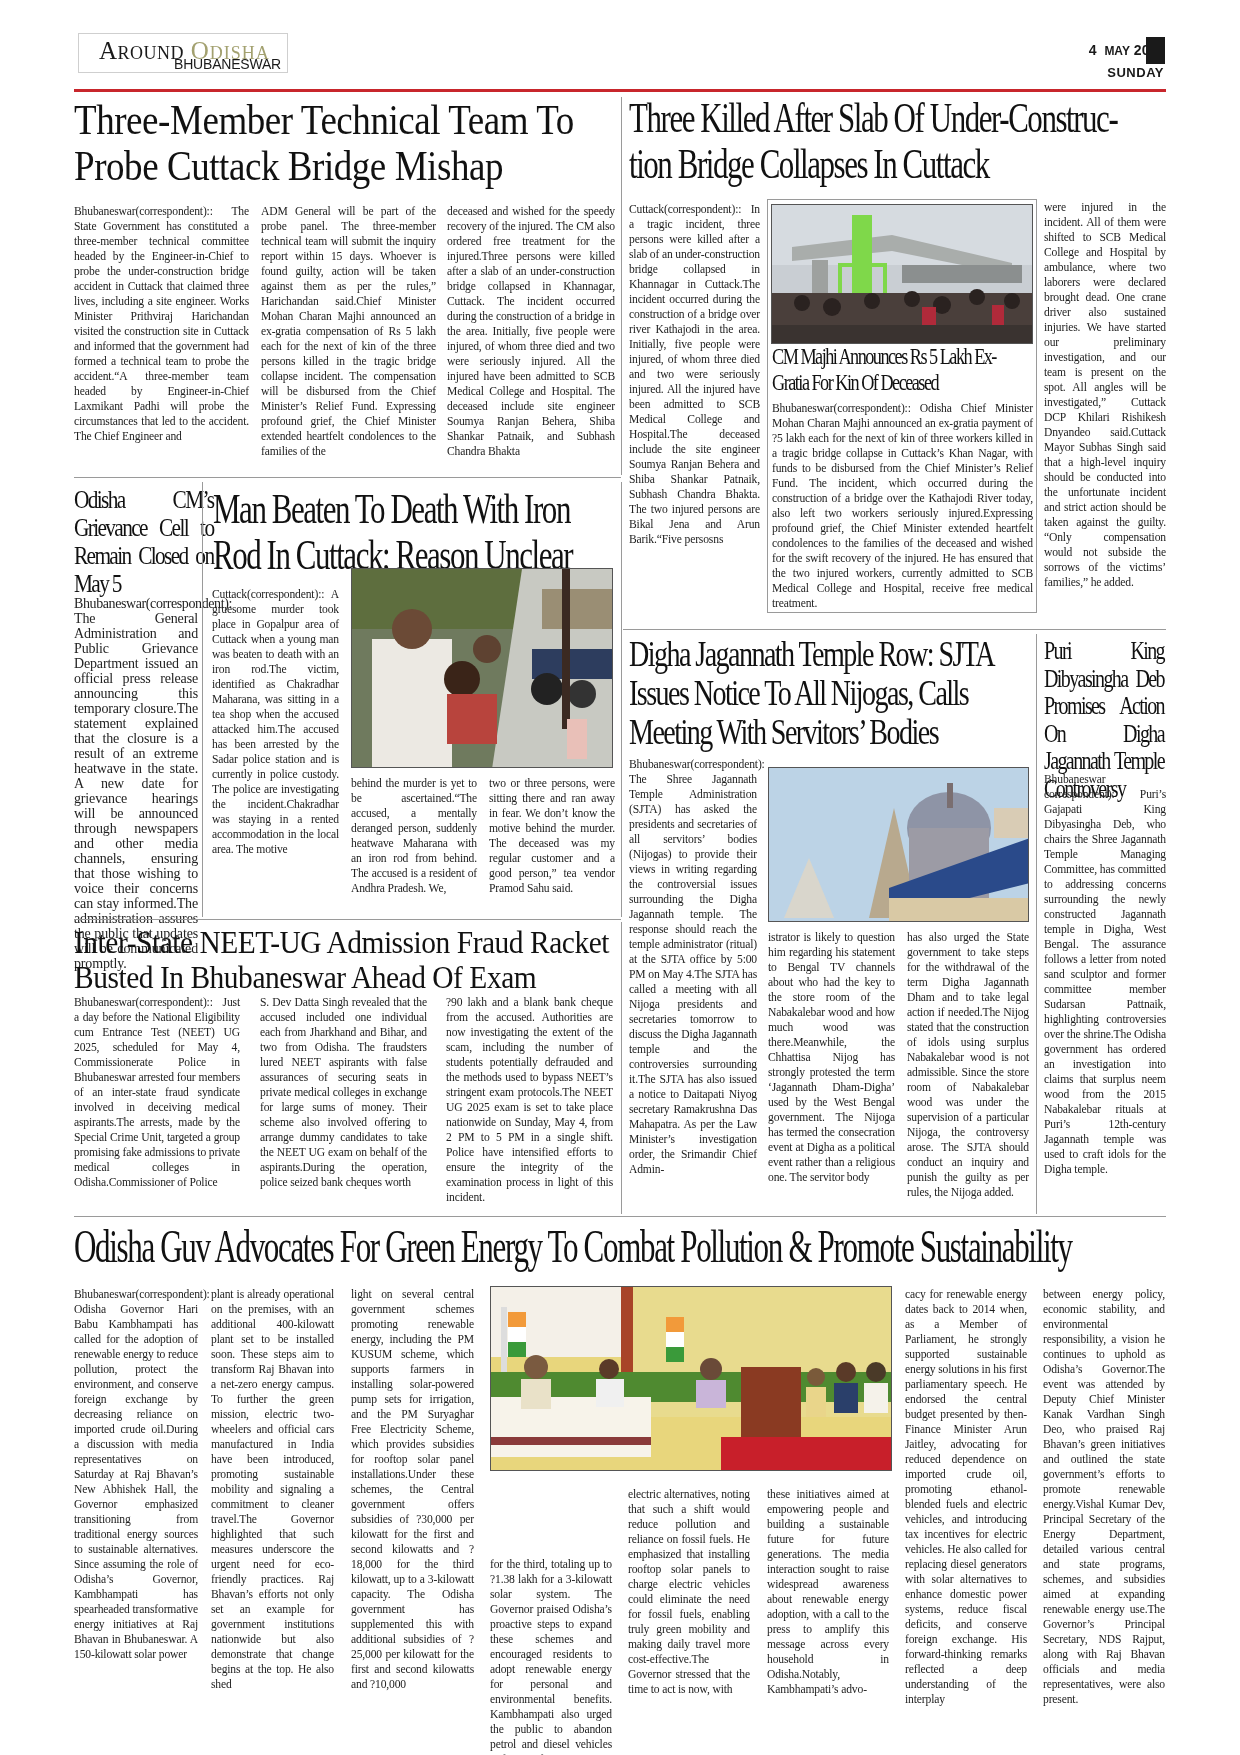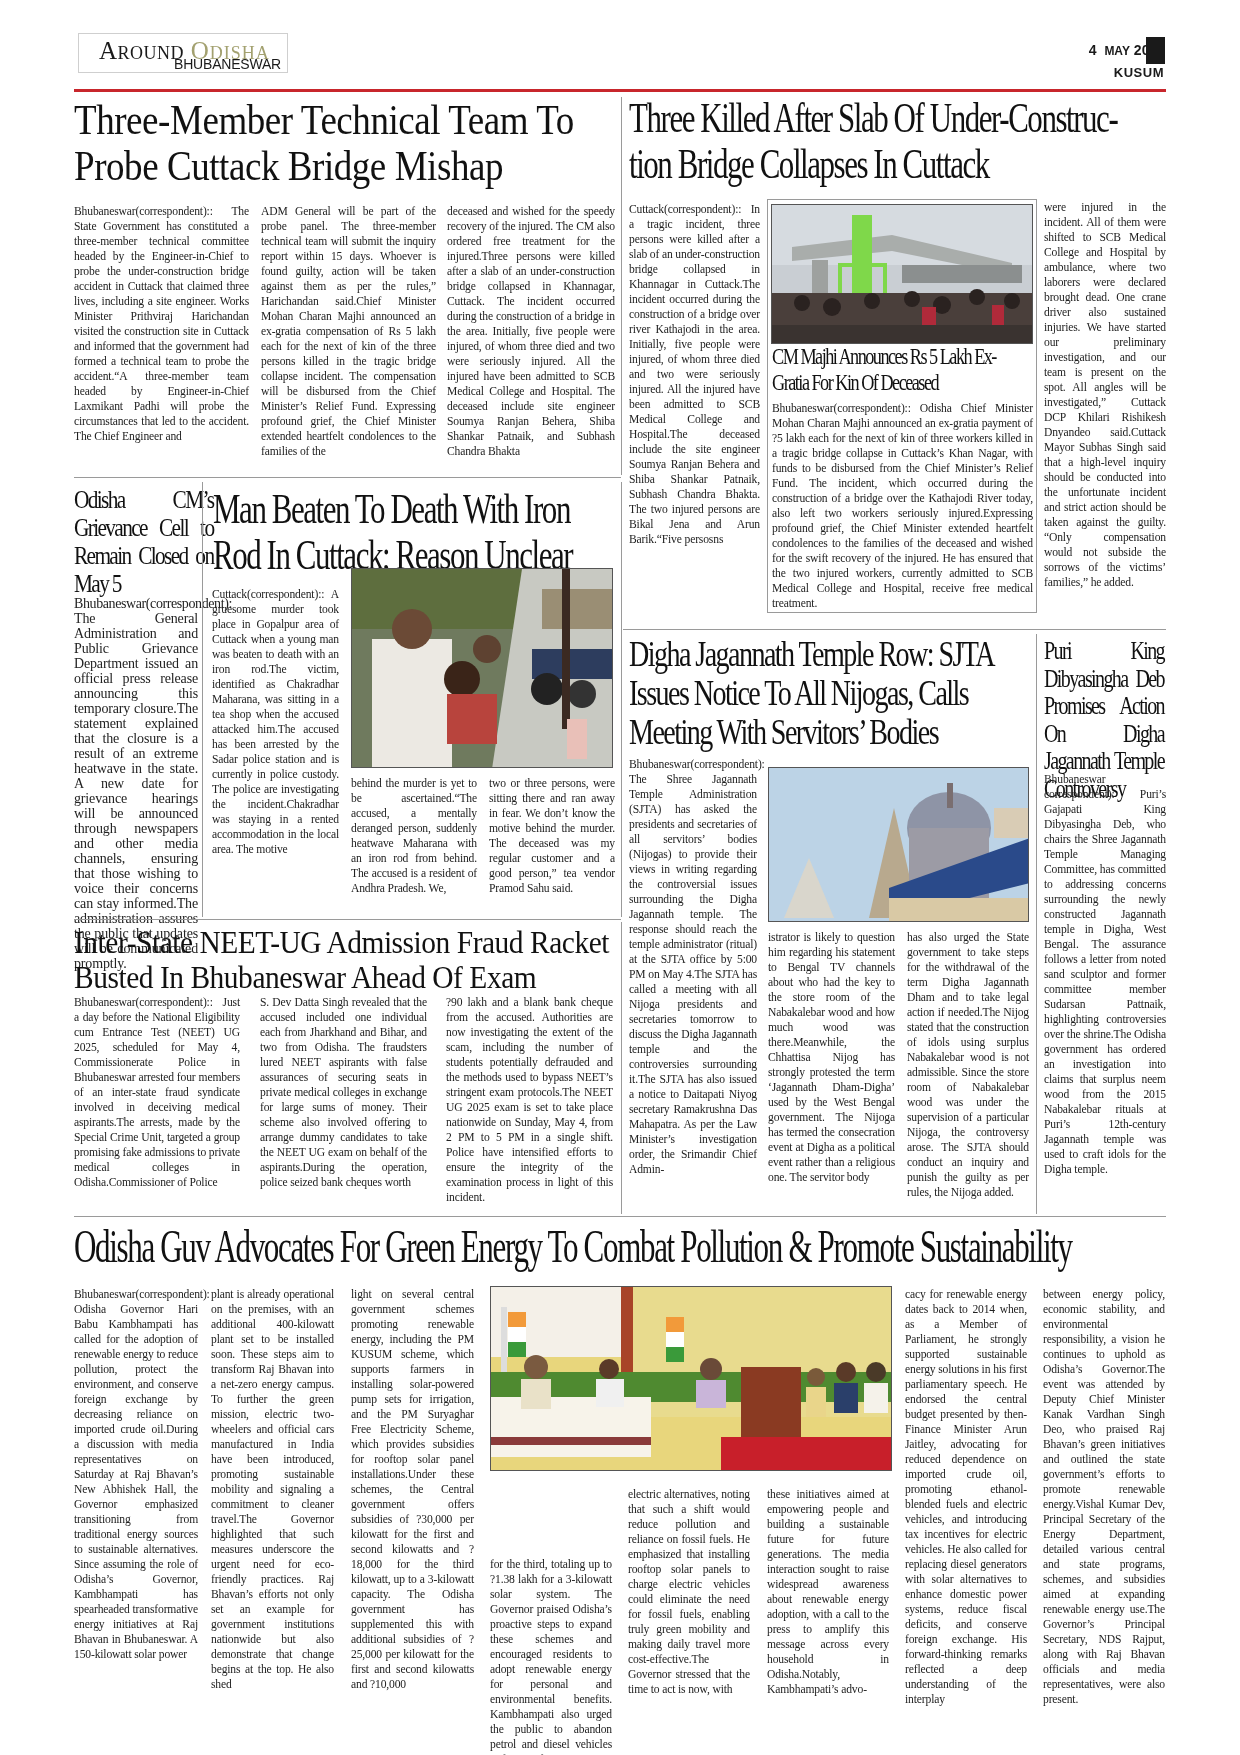--- a/index.html
+++ b/index.html
@@ -44,21 +44,21 @@
   </div>
   <div class="logo-city">BHUBANESWAR</div>
 </div>
 
 <div class="abs date-line">
   <span>4</span>&nbsp;
   <span class="mon">MAY</span>
   <span>2025</span>
 </div>
 <div class="abs black-tab"></div>
-<div class="abs day-line">KUSUM</div>
+<div class="abs day-line">SUNDAY</div>
 <div class="abs red-rule"></div>
 
 <div class="abs hl" style="left:74px; top:97px; width:540px; font-size:43px; transform:scaleX(0.86); width:630px;">
   <div>Three-Member Technical Team To</div>
   <div>Probe Cuttack Bridge Mishap</div>
 </div>
 <div class="abs col" style="left:74px; top:204px; width:175px;">Bhubaneswar(correspondent):: The State Government has constituted a three-member technical committee headed by the Engineer-in-Chief to probe the under-construction bridge accident in Cuttack that claimed three lives, including a site engineer. Works Minister Prithviraj Harichandan visited the construction site in Cuttack and informed that the government had formed a technical team to probe the accident.“A three-member team headed by Engineer-in-Chief Laxmikant Padhi will probe the circumstances that led to the accident. The Chief Engineer and</div>
 <div class="abs col" style="left:261px; top:204px; width:175px;">ADM General will be part of the probe panel. The three-member technical team will submit the inquiry report within 15 days. Whoever is found guilty, action will be taken against them as per the rules,” Harichandan said.Chief Minister Mohan Charan Majhi announced an ex-gratia compensation of Rs 5 lakh each for the next of kin of the three persons killed in the tragic bridge collapse incident. The compensation will be disbursed from the Chief Minister’s Relief Fund. Expressing profound grief, the Chief Minister extended heartfelt condolences to the families of the</div>
 <div class="abs col" style="left:447px; top:204px; width:168px;">deceased and wished for the speedy recovery of the injured. The CM also ordered free treatment for the injured.Three persons were killed after a slab of an under-construction bridge collapsed in Khannagar, Cuttack. The incident occurred during the construction of a bridge in the area. Initially, five people were injured, of whom three died and two were seriously injured. All the injured have been admitted to SCB Medical College and Hospital. The deceased include site engineer Soumya Ranjan Behera, Shiba Shankar Patnaik, and Subhash Chandra Bhakta</div>
 

